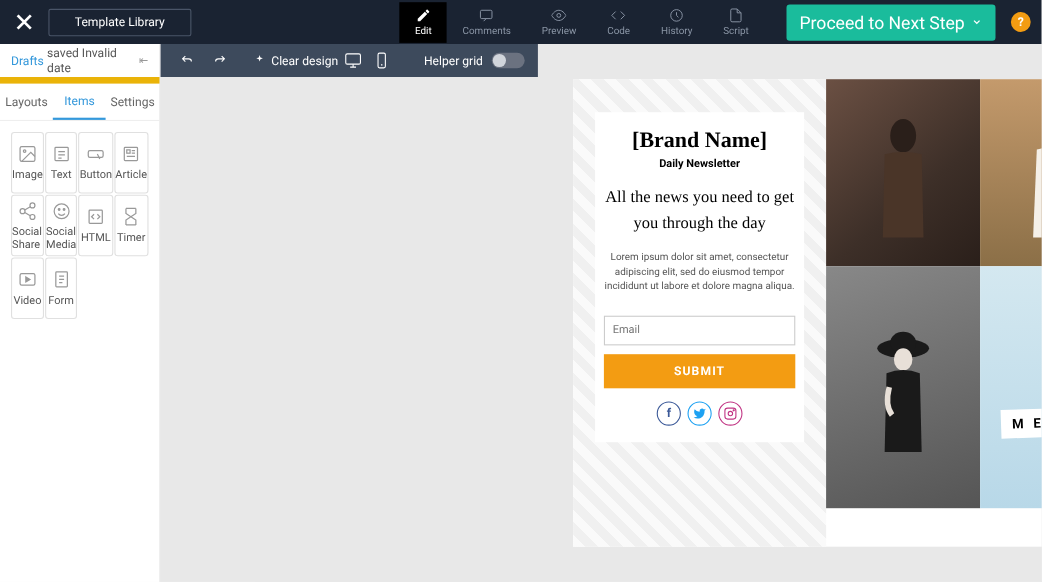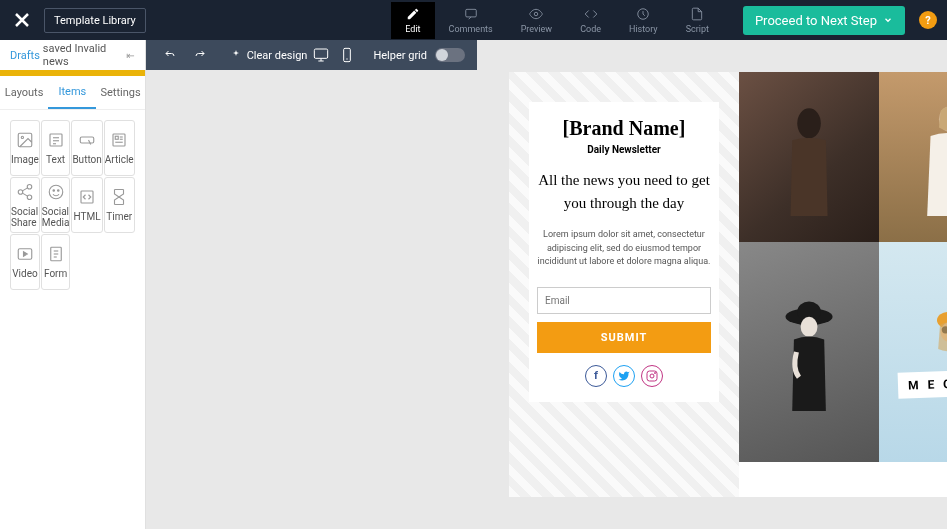--- a/index.html
+++ b/index.html
@@ -1,24 +1,24 @@
 <!DOCTYPE html>
 <html><head>
 <meta charset="utf-8">
 <style>
 *{margin:0;padding:0;box-sizing:border-box;font-family:-apple-system,BlinkMacSystemFont,"Segoe UI",Roboto,sans-serif}
 body{width:947px;height:529px;overflow:hidden;background:#f0f0f0}
 .topbar{height:40px;background:#1a2332;display:flex;align-items:center;padding:0 10px;color:#fff}
 .close-x{width:24px;height:24px;display:flex;align-items:center;justify-content:center;cursor:pointer;font-size:18px;margin-right:10px}
-.tlib{border:1px solid #4a5568;padding:5px 9px;font-size:11px;border-radius:2px;cursor:pointer}
+.tlib{border:1px solid #4a5568;padding:5px 23px;font-size:11px;border-radius:2px;cursor:pointer}
 .top-center{display:flex;margin-left:auto;margin-right:20px}
 .top-tab{display:flex;flex-direction:column;align-items:center;padding:5px 14px;font-size:9px;color:#8a95a5;cursor:pointer;gap:3px}
 .top-tab.active{background:#000;color:#fff}
 .top-tab svg{width:14px;height:14px}
-.proceed{background:#1abc9c;color:#fff;padding:7px 12px;font-size:13px;border-radius:3px;display:flex;align-items:center;gap:6px;cursor:pointer}
+.proceed{background:#1abc9c;color:#fff;padding:7px 12px;font-size:16px;border-radius:3px;display:flex;align-items:center;gap:6px;cursor:pointer}
 .help{width:18px;height:18px;border-radius:50%;background:#f39c12;color:#fff;display:flex;align-items:center;justify-content:center;font-size:11px;font-weight:bold;margin-left:14px;cursor:pointer}
 .main{display:flex;height:489px}
 .sidebar{width:227px;background:#fff;display:flex;flex-direction:column;border-right:1px solid #e0e0e0}
 .drafts{height:36px;display:flex;align-items:center;padding:0 10px;font-size:11px;border-bottom:6px solid #eab308}
 .drafts-l{color:#3498db}
 .drafts-r{color:#555;margin-left:3px}
 .collapse{margin-left:auto;color:#999;cursor:pointer;font-size:10px}
 .tabs{display:flex;height:34px;border-bottom:1px solid #eee}
 .tab{flex:1;display:flex;align-items:center;justify-content:center;font-size:11px;color:#666;cursor:pointer}
 .tab.active{color:#3498db;border-bottom:2px solid #3498db}
@@ -26,21 +26,21 @@
 .item{border:1px solid #e0e0e0;border-radius:3px;height:56px;display:flex;flex-direction:column;align-items:center;justify-content:center;gap:5px;cursor:pointer;background:#fff}
 .item svg{width:18px;height:18px;color:#999}
 .item-lbl{font-size:10px;color:#555}
 .canvas-area{flex:1;display:flex;flex-direction:row;background:#e8e8e8}
 .canvas-bar{height:30px;background:#3d4a5c;display:flex;align-items:center;padding:0 12px;color:#fff;font-size:11px}
 .cb-btn{display:flex;align-items:center;gap:5px;cursor:pointer;padding:3px 6px}
 .cb-btn svg{width:12px;height:12px}
 .undo{margin-right:6px}
 .clear{margin-left:12px}
 .devices{margin-left:auto;display:flex;gap:10px}
-.helper{margin-left:18px;display:flex;align-items:center;gap:8px;font-size:11px}
+.helper{margin-left:30px;display:flex;align-items:center;gap:8px;font-size:11px}
 .toggle{width:30px;height:14px;background:#6b7280;border-radius:7px;position:relative;cursor:pointer}
 .toggle::after{content:"";position:absolute;width:12px;height:12px;background:#d1d5db;border-radius:50%;top:1px;left:1px}
 .canvas{flex:1;overflow:auto;padding:32px;display:flex;justify-content:center}
 .email{width:560px;background:#fff;display:flex}
 .email-left{width:230px;padding:30px 20px;text-align:center;background:repeating-linear-gradient(45deg,#fafafa,#fafafa 8px,#f0f0f0 8px,#f0f0f0 16px)}
 .email-left-inner{background:#fff;padding:15px 8px}
 .brand{font-family:Georgia,serif;font-size:20px;font-weight:bold;margin-bottom:4px}
 .daily{font-size:10px;font-weight:bold;margin-bottom:14px}
 .headline{font-family:Georgia,serif;font-size:15px;line-height:1.5;margin-bottom:14px}
 .lorem{font-size:9px;color:#555;line-height:1.5;margin-bottom:18px}
@@ -119,21 +119,21 @@
         <polyline points="6 9 12 15 18 9"></polyline>
       </svg>
   </div>
   <div class="help">?</div>
 </div>
 
 <div class="main">
   <div class="sidebar">
     <div class="drafts">
       <span class="drafts-l">Drafts</span>
-      <span class="drafts-r">saved Invalid news</span>
+      <span class="drafts-r">saved Invalid date</span>
       <span class="collapse">⇤</span>
     </div>
     <div class="tabs">
       <div class="tab">Layouts</div>
       <div class="tab active">Items</div>
       <div class="tab">Settings</div>
     </div>
     <div class="items-grid">
       <div class="item">
           <svg viewBox="0 0 24 24" fill="none" stroke="currentColor" stroke-width="1.5">

